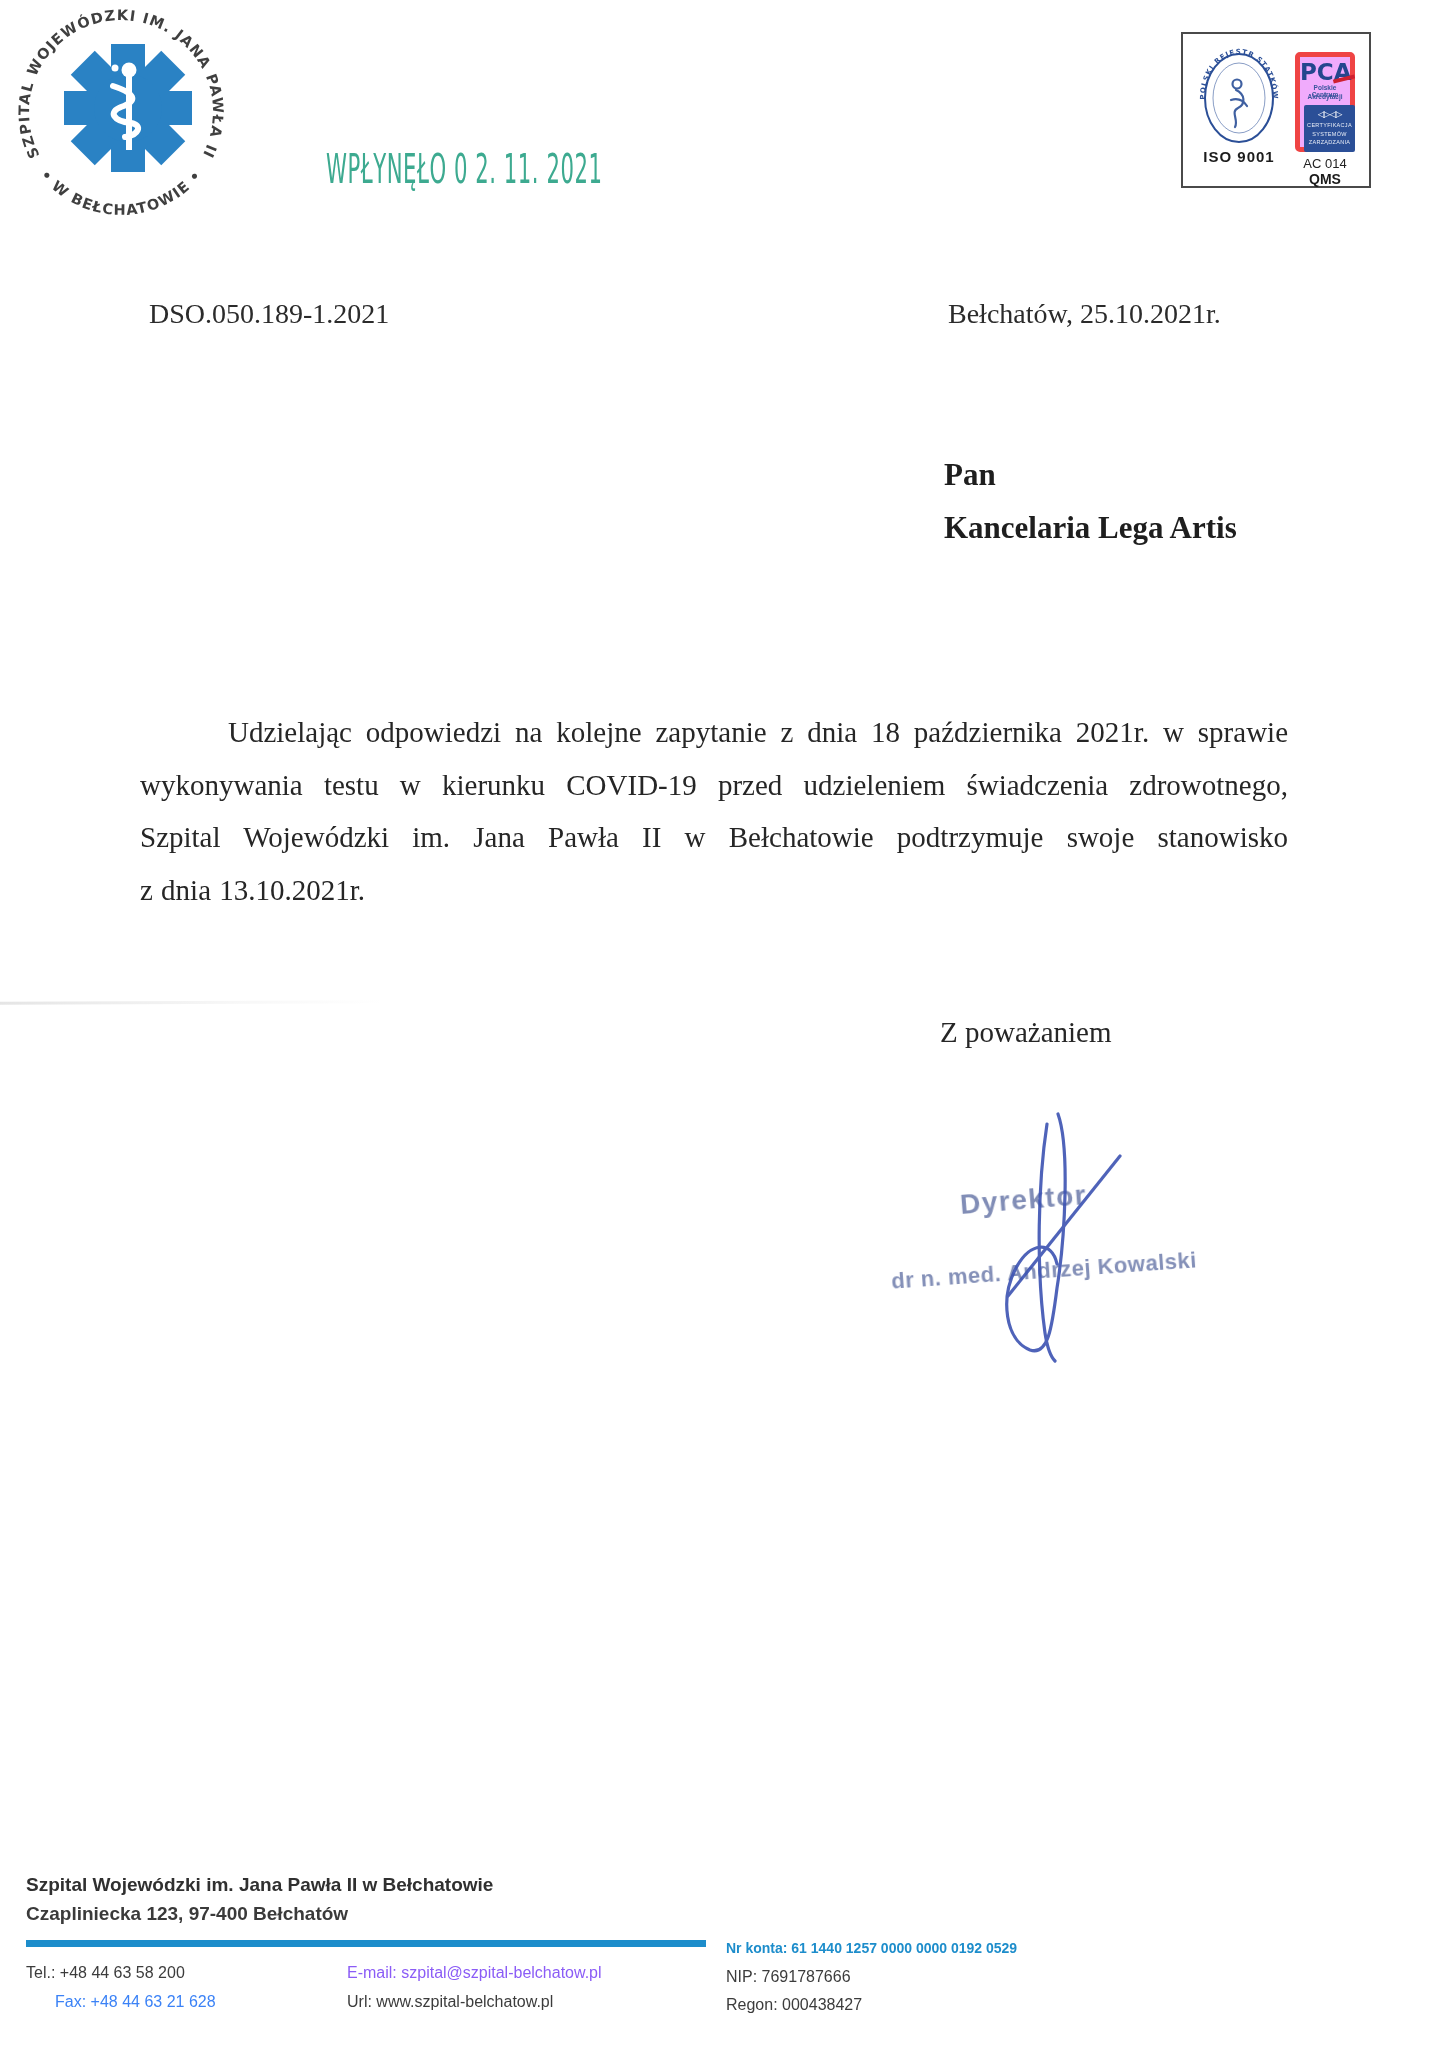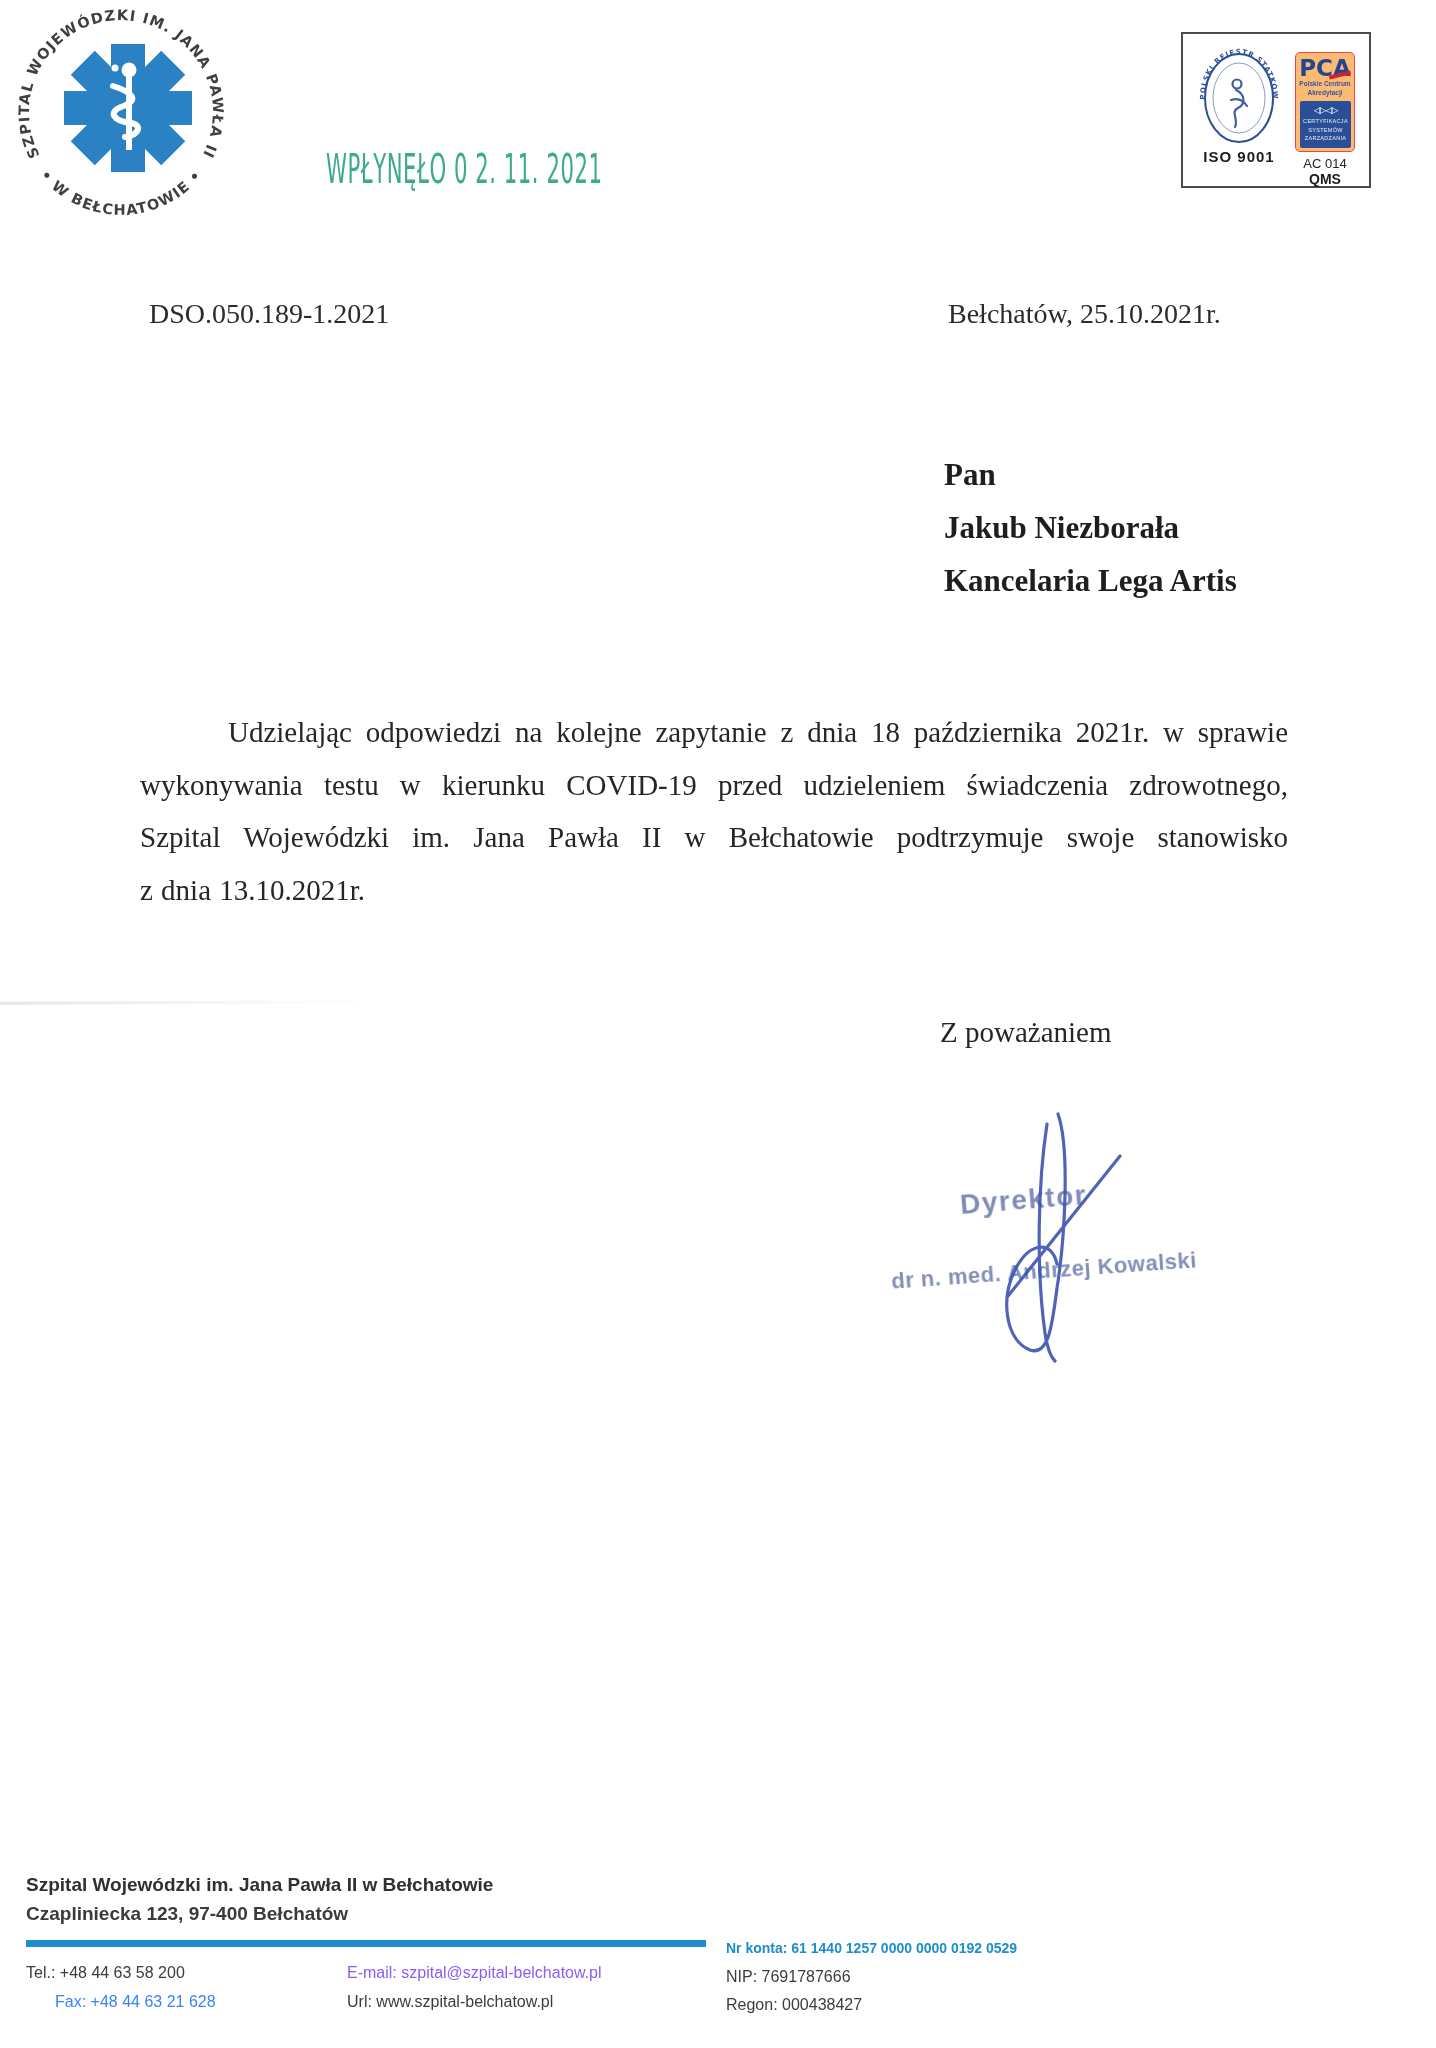--- a/index.html
+++ b/index.html
@@ -30,21 +30,21 @@
     border:2px solid #4a4a4a; background:#fff;
     font-family:"Liberation Sans","DejaVu Sans",sans-serif;
   }
   .cert-seal-svg { position:absolute; left:8px; top:14px; }
   .cert-iso {
     position:absolute; left:0px; top:114px; width:112px; text-align:center;
     font-size:15px; font-weight:700; color:#1c1c1c; letter-spacing:1px;
   }
   .pca-col {
     position:absolute; left:112px; top:18px; width:60px; height:100px;
-    border:1px solid #ef4444; border-radius:5px; background:#fdba74;
+    border:5px solid #ef4444; border-radius:5px; background:#f0abfc;
   }
   .pca-word {
     position:absolute; left:0; top:2px; width:100%; text-align:center;
     font-size:23px; font-weight:800; color:#24468e; letter-spacing:0px;
     font-family:"DejaVu Sans",sans-serif;
   }
   .pca-red {
     position:absolute; left:33px; top:20px; width:22px; height:4px;
     background:#cf2030; transform:rotate(-14deg);
   }
@@ -181,21 +181,20 @@
     </div>
     <div class="cert-ac">AC 014</div>
     <div class="cert-qms">QMS</div>
   </div>
 
   <div class="abs ref-number">DSO.050.189-1.2021</div>
   <div class="abs place-date">Bełchatów, 25.10.2021r.</div>
 
   <div class="abs addressee">
     <div>Pan</div>
-    <div>Jakub Niezborała</div>
     <div>Kancelaria Lega Artis</div>
   </div>
 
   <div class="abs letter-body">
     <div class="jline indent">Udzielając odpowiedzi na kolejne zapytanie z dnia 18 października 2021r. w sprawie</div>
     <div class="jline">wykonywania testu w kierunku COVID-19 przed udzieleniem świadczenia zdrowotnego,</div>
     <div class="jline">Szpital Wojewódzki im. Jana Pawła II w Bełchatowie podtrzymuje swoje stanowisko</div>
     <div class="lastline">z dnia 13.10.2021r.</div>
   </div>
 

